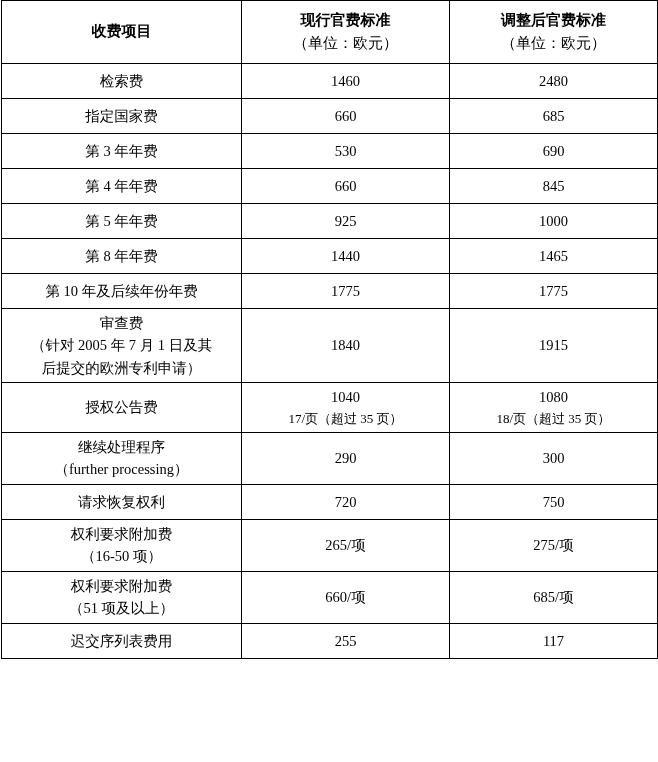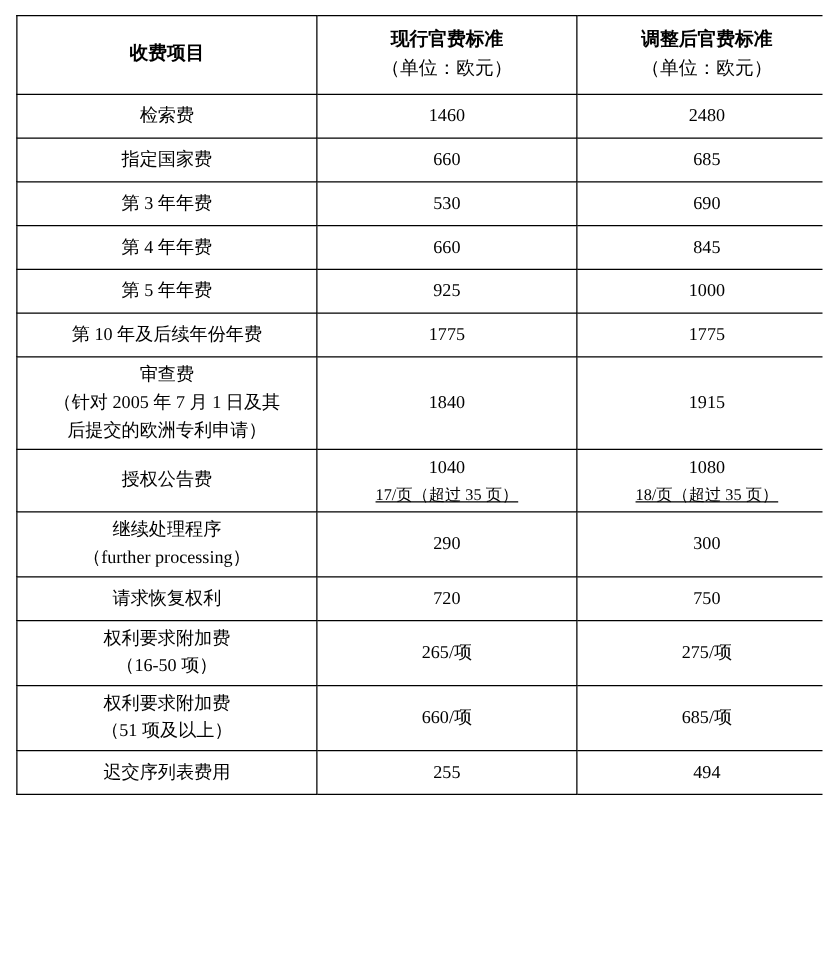--- a/index.html
+++ b/index.html
@@ -11,21 +11,21 @@
     width: 658px;
     height: 762px;
     font-family: "Liberation Serif", "DejaVu Serif", serif;
     color: #000000;
     overflow: hidden;
   }
   .page {
     width: 658px;
     height: 632px;
     box-sizing: border-box;
-    padding: 12px;
+    padding: 0;
   }
   table.fee-table {
     border-collapse: collapse;
     width: 656px;
     margin: 0 1px;
     table-layout: fixed;
   }
   table.fee-table col.c1 { width: 240px; }
   table.fee-table col.c2 { width: 208px; }
   table.fee-table col.c3 { width: 208px; }
@@ -56,21 +56,20 @@
     font-size: 14.5px;
   }
   td.label .line {
     display: block;
   }
   td.value .line {
     display: block;
   }
   td.value .small {
     font-size: 13px;
-    text-decoration: underline;
   }
   tr.h32 td { height: 28px; }
   tr.h-multi td { height: 28px; }
 </style>
 </head>
 <body>
 
 <div class="page">
   <table class="fee-table">
     <colgroup>
@@ -144,20 +143,31 @@
           </td>
           <td class="value">
             <span class="line">925</span>
           </td>
           <td class="value">
             <span class="line">1000</span>
           </td>
         </tr>
         <tr class="h32">
           <td class="label">
+            <span class="line">第 8 年年费</span>
+          </td>
+          <td class="value">
+            <span class="line">1440</span>
+          </td>
+          <td class="value">
+            <span class="line">1465</span>
+          </td>
+        </tr>
+        <tr class="h32">
+          <td class="label">
             <span class="line">第 10 年及后续年份年费</span>
           </td>
           <td class="value">
             <span class="line">1775</span>
           </td>
           <td class="value">
             <span class="line">1775</span>
           </td>
         </tr>
         <tr class="h-multi">
@@ -234,18 +244,18 @@
           </td>
         </tr>
         <tr class="h32">
           <td class="label">
             <span class="line">迟交序列表费用</span>
           </td>
           <td class="value">
             <span class="line">255</span>
           </td>
           <td class="value">
-            <span class="line">494</span>
+            <span class="line">117</span>
           </td>
         </tr>
       </tbody>
   </table>
 </div>
 
 </body></html>

